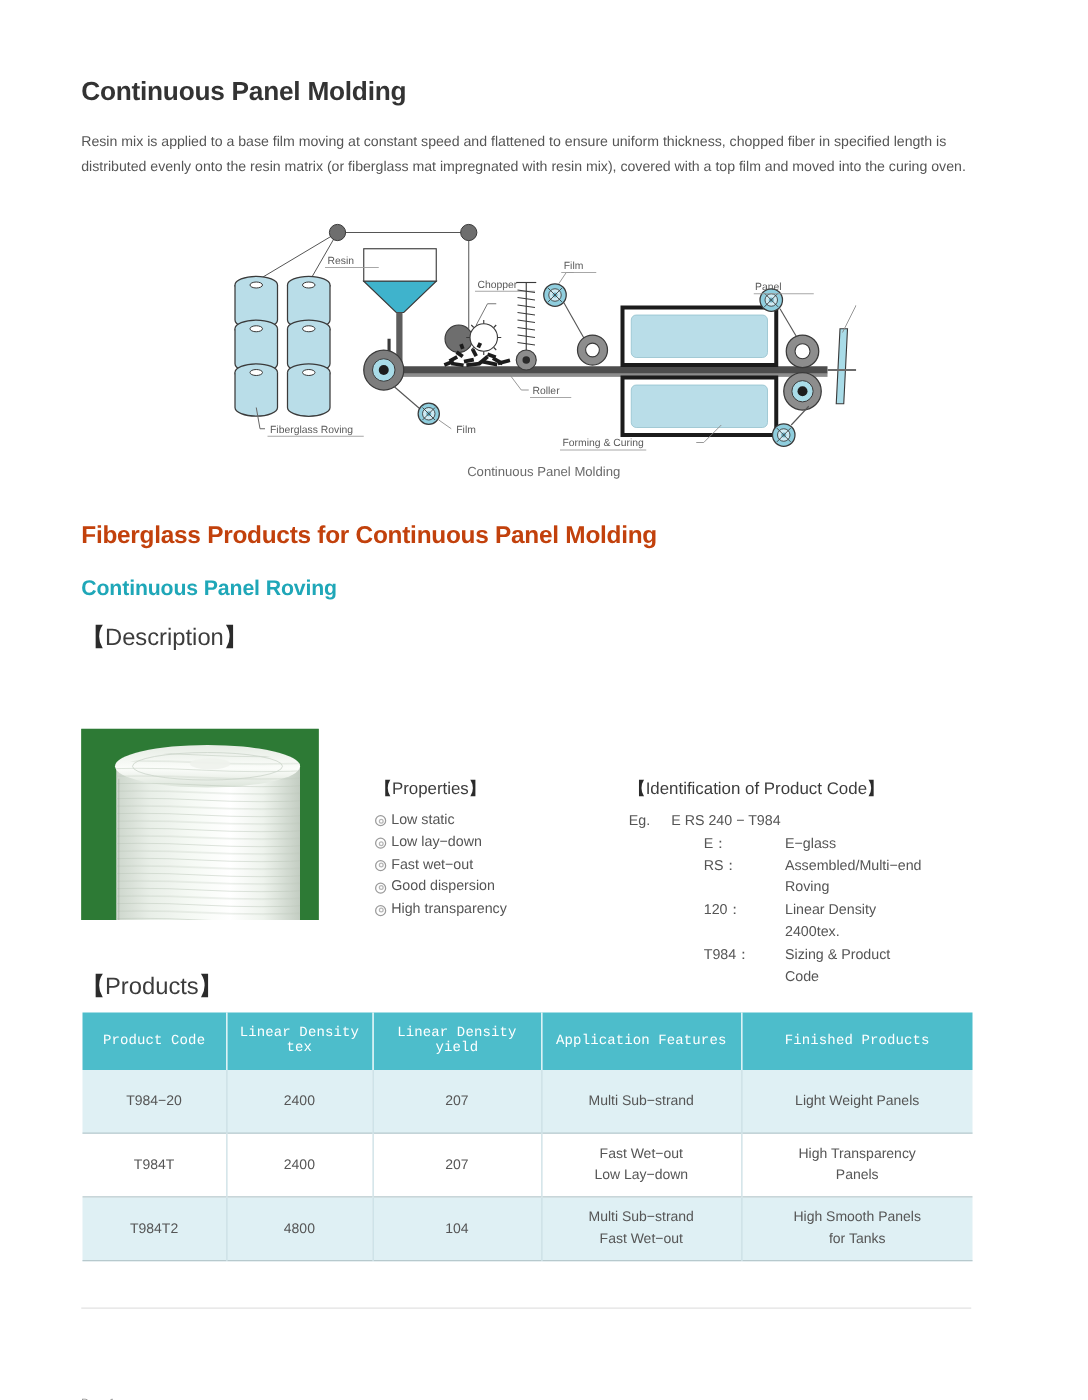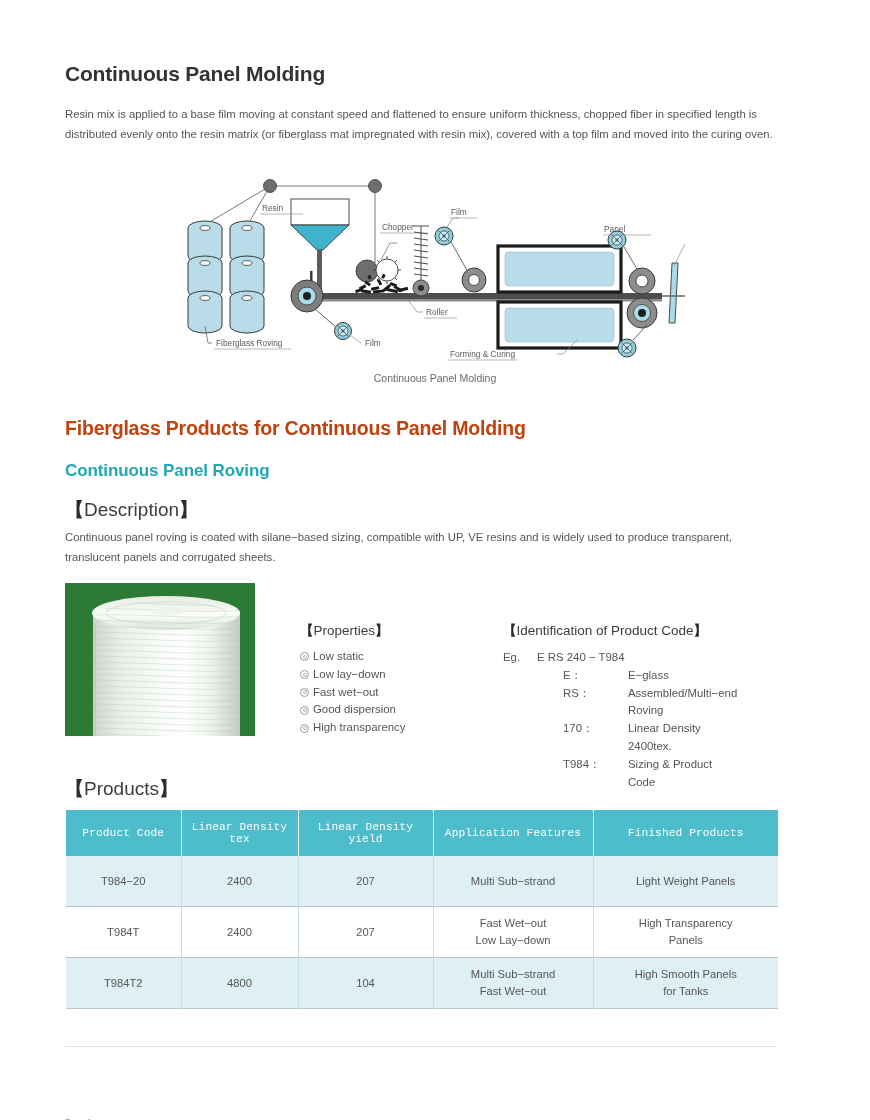--- a/index.html
+++ b/index.html
@@ -404,21 +404,20 @@
   </div>
 
   <div class="fig-caption">Continuous Panel Molding</div>
 
   <div class="h2">Fiberglass Products for Continuous Panel Molding</div>
   <div class="h3">Continuous Panel Roving</div>
 
   <div id="desc-head" class="bracket-head">
     <span class="brk">【</span><span>Description</span><span class="brk">】</span>
   </div>
-  <div id="desc-body">Continuous panel roving is coated with silane−based sizing, compatible with UP, VE resins and is widely used to produce transparent, translucent panels and corrugated sheets.</div>
 
   <div class="photo">
     <svg width="190" height="153" viewBox="0 0 190 153" xmlns="http://www.w3.org/2000/svg">
       <defs>
         <linearGradient id="rovGrad" x1="0" y1="0" x2="1" y2="0">
           <stop offset="0%" stop-color="#cdd6cc"></stop>
           <stop offset="18%" stop-color="#e8eee7"></stop>
           <stop offset="42%" stop-color="#f6faf5"></stop>
           <stop offset="62%" stop-color="#ffffff"></stop>
           <stop offset="80%" stop-color="#eef3ed"></stop>
@@ -482,21 +481,21 @@
     </div>
     <div class="ident-row">
       <span class="key">E：</span>
       <span>E−glass</span>
     </div>
     <div class="ident-row">
       <span class="key">RS：</span>
       <span>Assembled/Multi−end Roving</span>
     </div>
     <div class="ident-row">
-      <span class="key">170：</span>
+      <span class="key">120：</span>
       <span>Linear Density 2400tex.</span>
     </div>
     <div class="ident-row">
       <span class="key">T984：</span>
       <span>Sizing &amp; Product Code</span>
     </div>
   </div>
 
   <div id="products-head" class="bracket-head">
     <span class="brk">【</span><span>Products</span><span class="brk">】</span>

